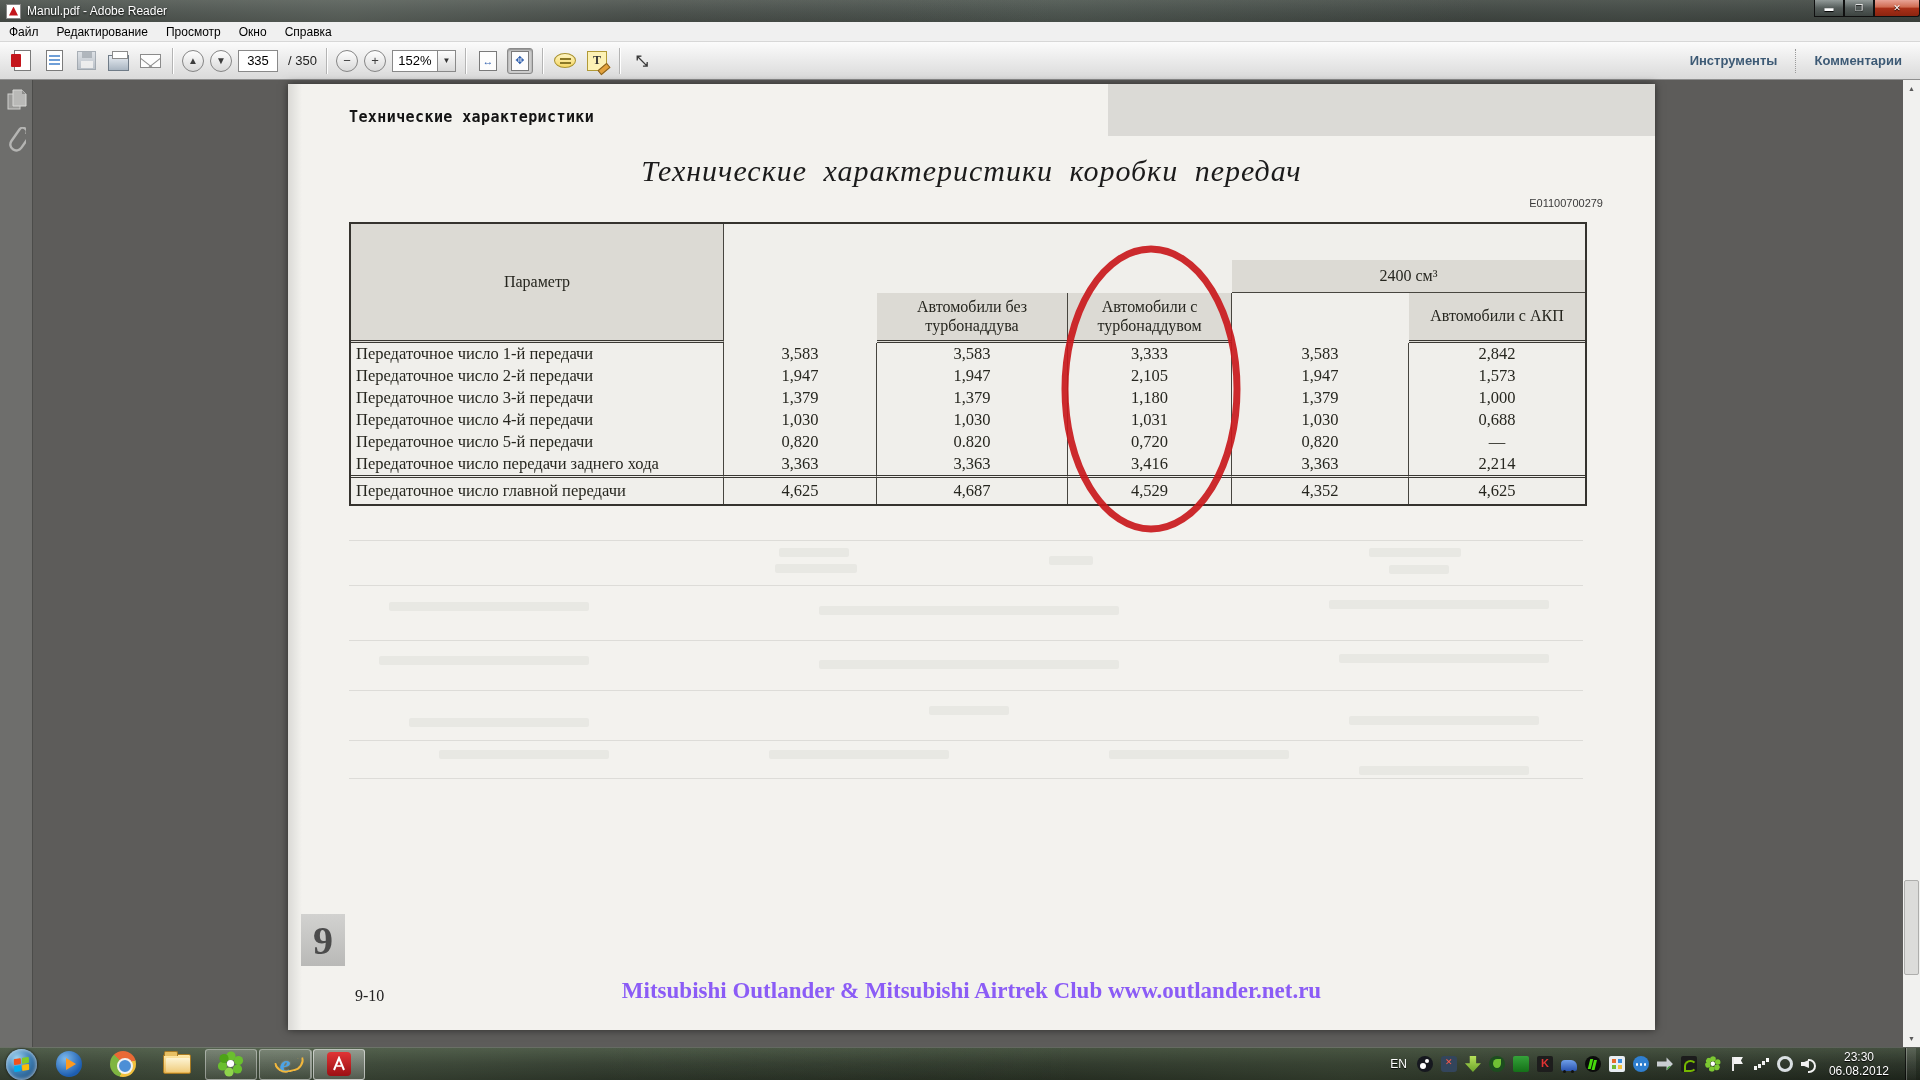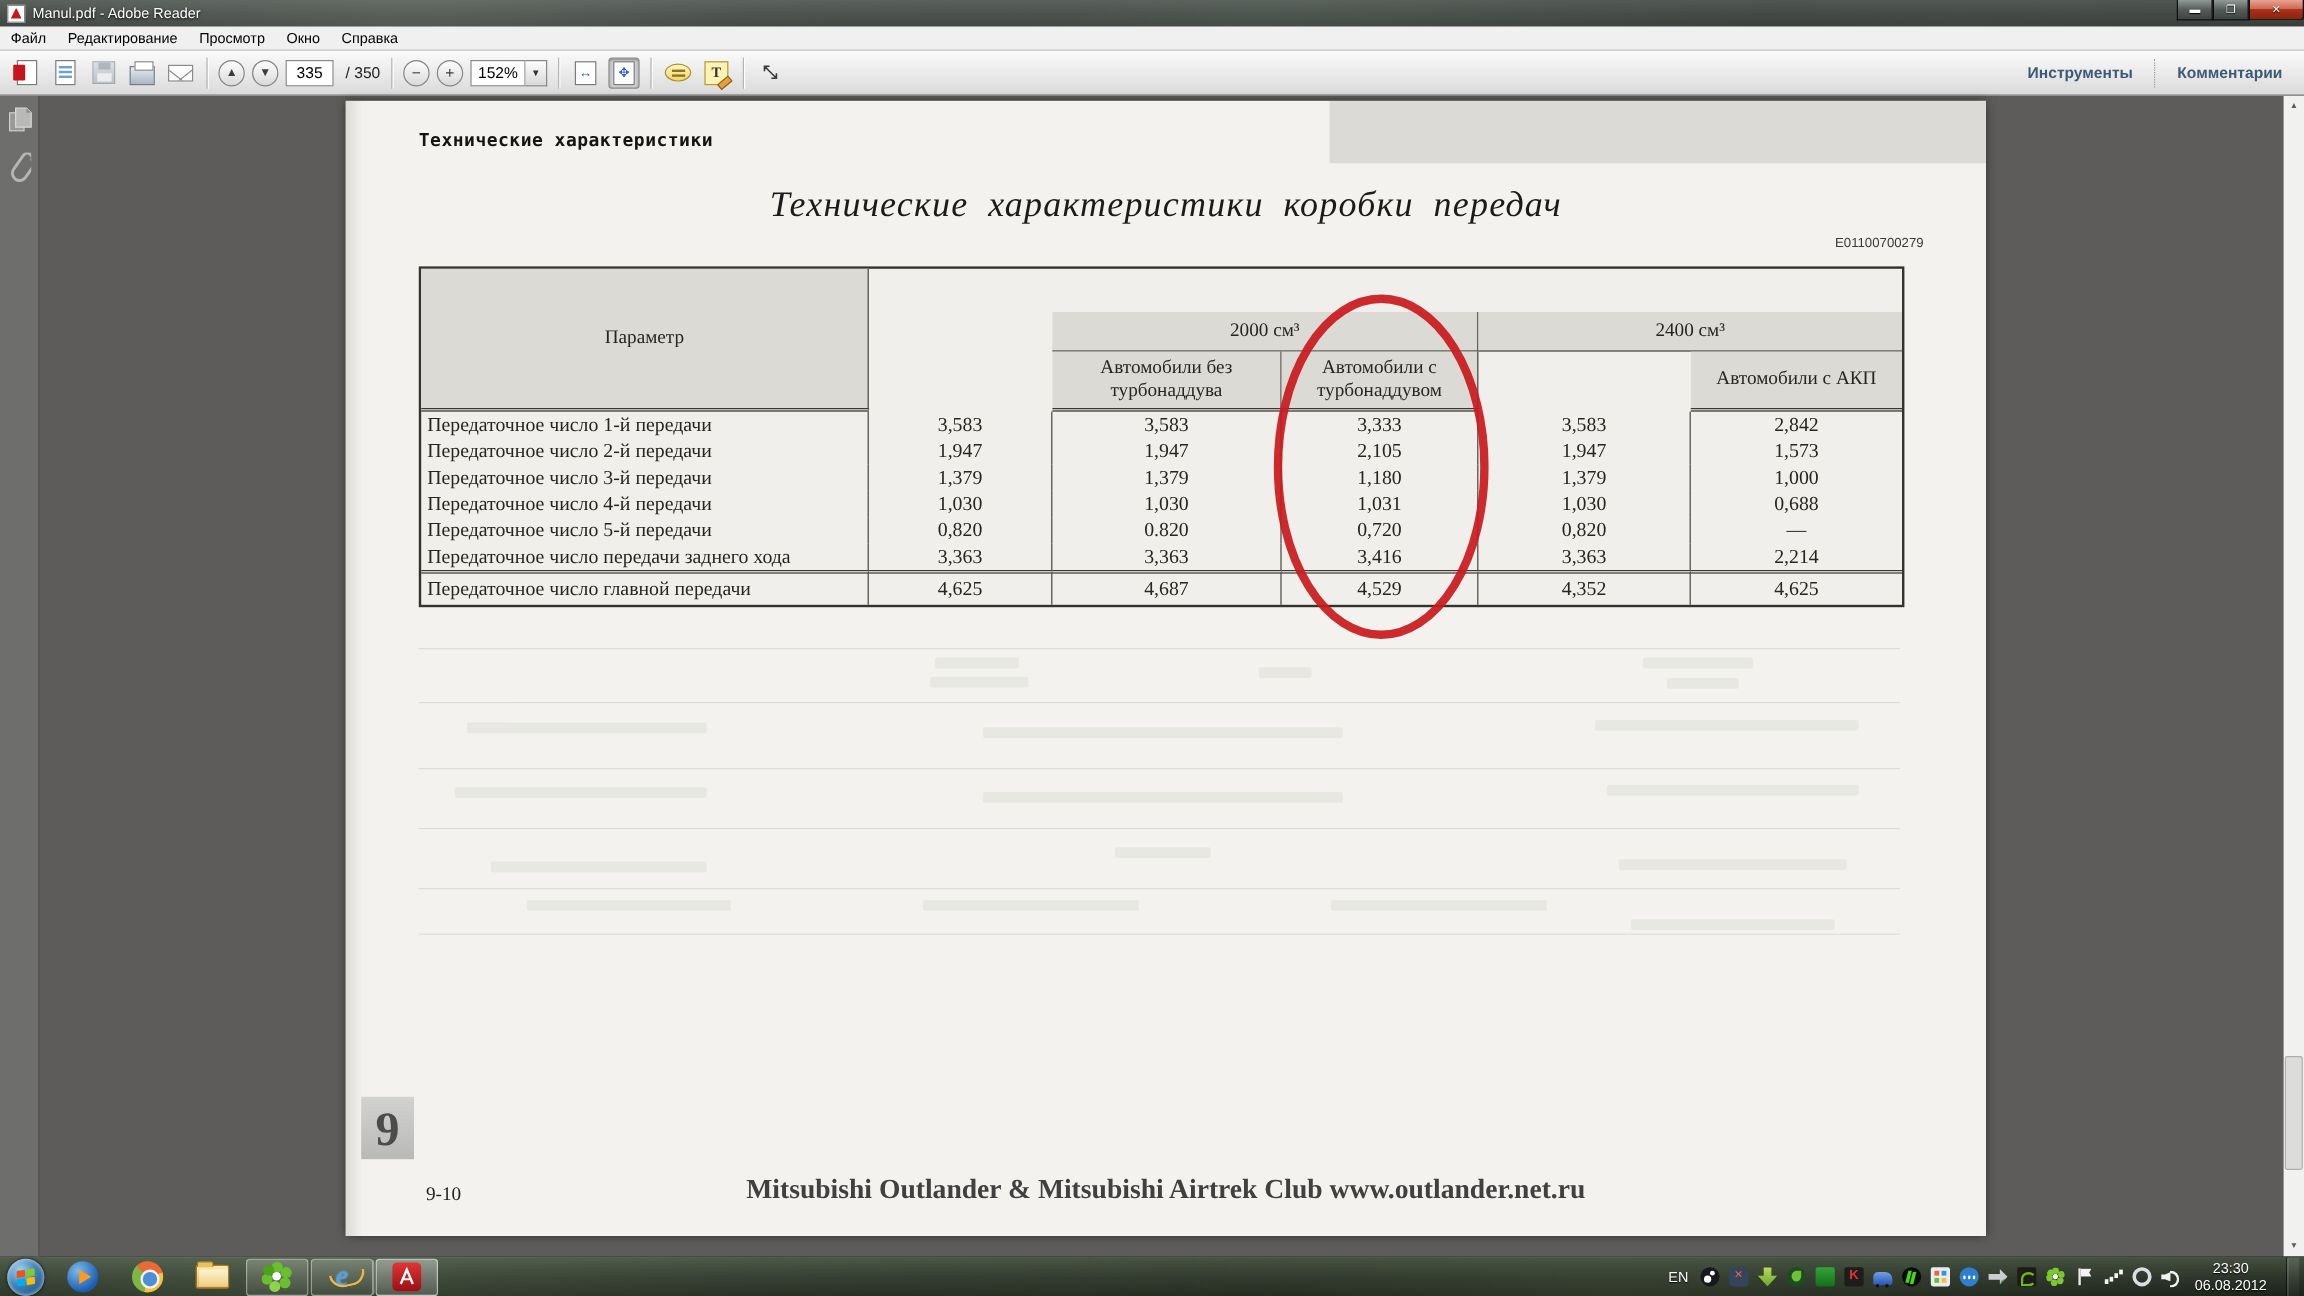--- a/index.html
+++ b/index.html
@@ -130,21 +130,21 @@
   .gbar { position:absolute; height:9px; background:#98989290; border-radius:2px; }
 
   
   .tab9 { position:absolute; left:13px; top:830px; width:44px; height:52px;
     background:linear-gradient(180deg,#d2d2d0,#b9b9b7); color:#4c4c4c;
     font-family:"Liberation Serif",serif; font-weight:bold; font-size:40px;
     display:flex; align-items:center; justify-content:center; }
   .page-label { position:absolute; left:67px; top:903px; font-family:"Liberation Serif",serif;
     font-size:16px; color:#222; }
   .footer-text { position:absolute; left:0; top:894px; width:1367px; text-align:center;
-    font-family:"Liberation Serif",serif; font-weight:bold; font-size:23px; color:#404040; }
+    font-family:"Liberation Serif",serif; font-weight:bold; font-size:23px; color:#8b5cf6; }
 
   
   #scrollbar { position:absolute; right:0; top:0; width:17px; height:967px; background:#f1f1ef; }
   .sb-btn { width:17px; height:17px; display:flex; align-items:center; justify-content:center;
     font-size:7px; color:#5a5a5a; }
   .sb-thumb { position:absolute; left:1px; top:800px; width:15px; height:95px; background:#dcdcda;
     border:1px solid #aeaeac; border-radius:2px; }
   .sb-down { position:absolute; bottom:0; }
 
   
@@ -357,21 +357,20 @@
     <div id="page">
       <div class="scan-band"></div>
       <div class="page-edge"></div>
 
       <div class="sec-header">Технические характеристики</div>
       <div class="doc-title">Технические характеристики коробки передач</div>
       <div class="doc-code">E01100700279</div>
 
       <div id="gt">
         <div class="hc dbl c-param">Параметр</div>
-        <div class="hc c-2000">2000 см³</div>
         <div class="hc last c-2400">2400 см³</div>
         <div class="hc dbl" style="grid-column:3;grid-row:3">Автомобили без турбонаддува</div>
         <div class="hc dbl" style="grid-column:4;grid-row:3">Автомобили с турбонаддувом</div>
         <div class="hc dbl last" style="grid-column:6;grid-row:3">Автомобили с АКП</div>
 
         <div class="bc pname" style="grid-row:4">Передаточное число 1-й передачи</div>
         <div class="bc num" style="grid-row:4">3,583</div>
         <div class="bc num" style="grid-row:4">3,583</div>
         <div class="bc num" style="grid-row:4">3,333</div>
         <div class="bc num" style="grid-row:4">3,583</div>

